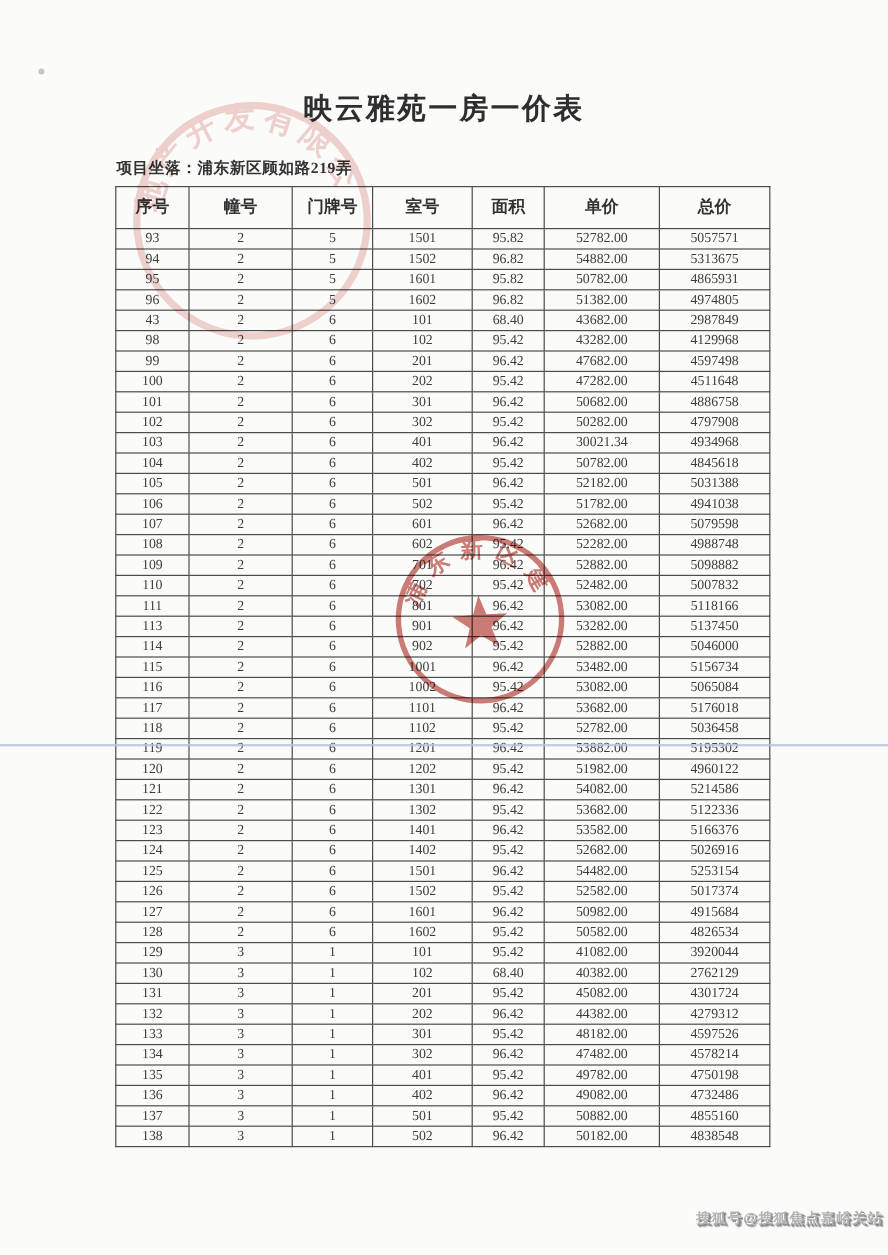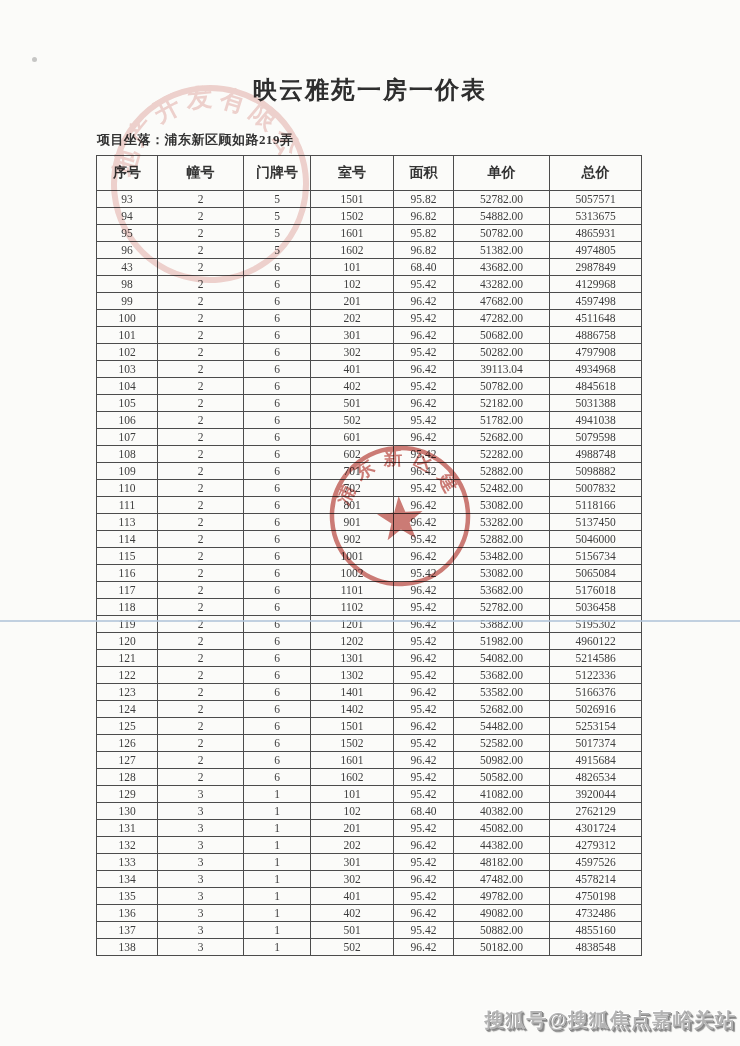--- a/index.html
+++ b/index.html
@@ -51,21 +51,21 @@
   .blue-line{
     position:absolute;left:0;top:620px;width:740px;height:2px;
     background:#b3c5da;opacity:0.8;
   }
   .scan-dot{
     position:absolute;left:32px;top:57px;width:5px;height:5px;
     border-radius:50%;background:#9a9a9a;opacity:0.55;
   }
   .watermark{
     position:absolute;right:4px;top:1007px;
-    font-size:20px;font-weight:bold;letter-spacing:1px;
+    font-size:12px;font-weight:bold;letter-spacing:1px;
     color:#b3b3b3;
     text-shadow:-1px -1px 0 #ffffff,1px 1px 0 #848484,2px 2px 1px #8f8f8f;
     font-family:"Liberation Sans","DejaVu Sans",sans-serif;
     white-space:nowrap;
   }
 </style>
 </head>
 <body>
 
 <div class="paper">
@@ -187,21 +187,21 @@
           <td>95.42</td>
           <td>50282.00</td>
           <td>4797908</td>
         </tr>
         <tr>
           <td>103</td>
           <td>2</td>
           <td>6</td>
           <td>401</td>
           <td>96.42</td>
-          <td>39113.04</td>
+          <td>30021.34</td>
           <td>4934968</td>
         </tr>
         <tr>
           <td>104</td>
           <td>2</td>
           <td>6</td>
           <td>402</td>
           <td>95.42</td>
           <td>50782.00</td>
           <td>4845618</td>

